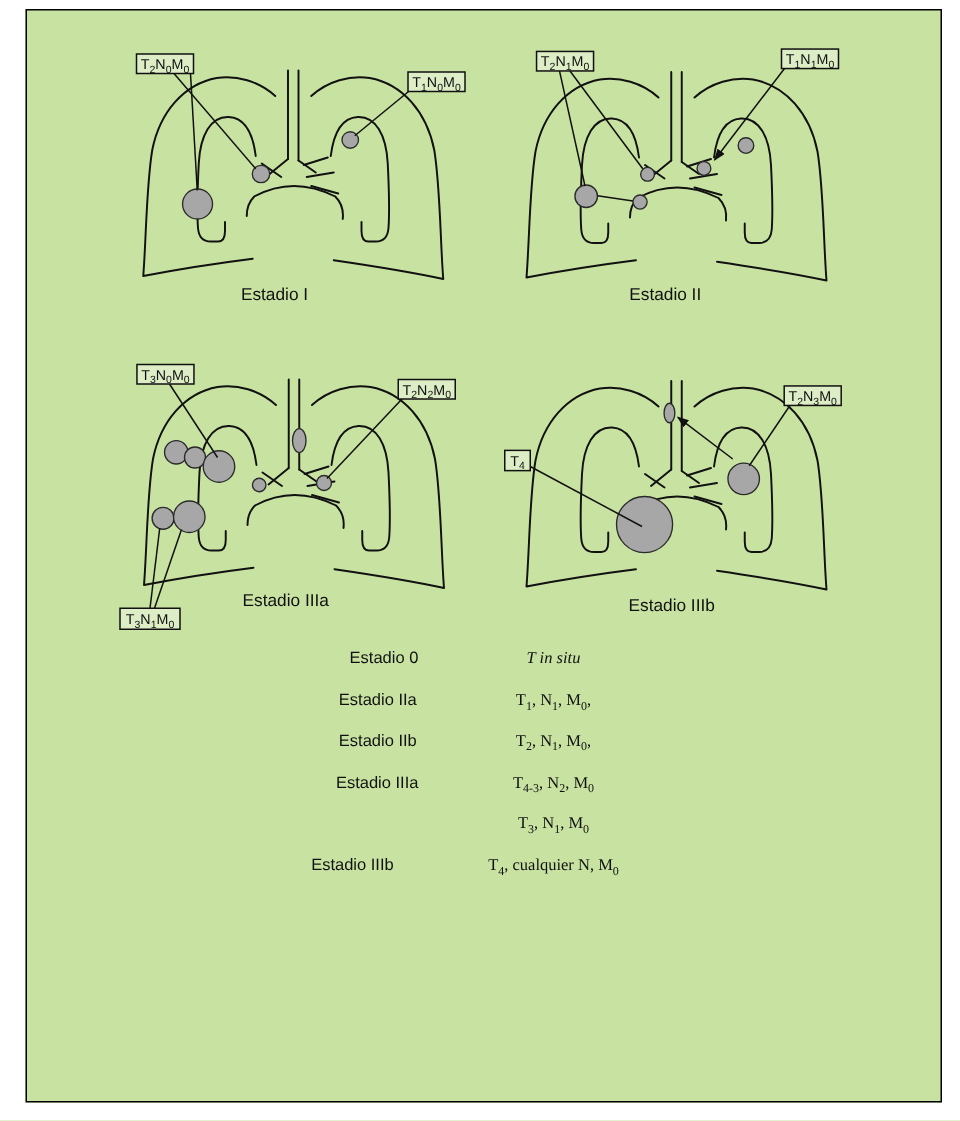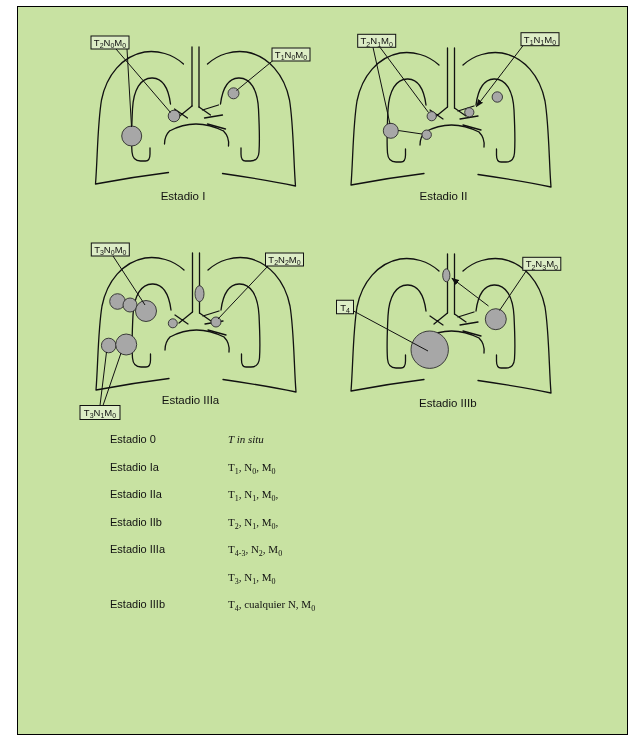--- a/index.html
+++ b/index.html
@@ -20,21 +20,21 @@
   }
   #diagram{
     position:absolute;left:0;top:0;width:640px;height:747px;
   }
   #diagram text{font-family:"Liberation Sans",sans-serif;fill:#111;}
   .lungart{stroke:#111;stroke-width:1.3;fill:none;stroke-linecap:round;stroke-linejoin:round;}
   .staging-table{
     position:absolute;left:110px;top:432px;width:400px;
     color:#111;
   }
-  .trow{display:flex;height:27.5px;align-items:flex-start;}
+  .trow{display:flex;height:27.5px;align-items:flex-start;justify-content:center;}
   .stage{width:118px;font-size:11px;line-height:14px;white-space:nowrap;}
   .tvalue{font-size:11px;line-height:14px;white-space:nowrap;font-family:Liberation Serif, serif;}
   .tvalue sub{font-size:8px;line-height:0;}
   .tvalue.italic{font-style:italic;}
 </style>
 </head>
 <body>
 
 <div class="canvas"></div>
 
@@ -148,24 +148,20 @@
       </g>
     </g>
 </svg>
 
 <div id="staging-table" class="staging-table">
     <div class="trow">
       <span class="stage">Estadio 0</span>
       <span class="tvalue italic">T in situ</span>
     </div>
     <div class="trow">
-      <span class="stage">Estadio Ia</span>
-      <span class="tvalue">T<sub>1</sub>, N<sub>0</sub>, M<sub>0</sub></span>
-    </div>
-    <div class="trow">
       <span class="stage">Estadio IIa</span>
       <span class="tvalue">T<sub>1</sub>, N<sub>1</sub>, M<sub>0</sub>,</span>
     </div>
     <div class="trow">
       <span class="stage">Estadio IIb</span>
       <span class="tvalue">T<sub>2</sub>, N<sub>1</sub>, M<sub>0</sub>,</span>
     </div>
     <div class="trow">
       <span class="stage">Estadio IIIa</span>
       <span class="tvalue">T<sub>4-3</sub>, N<sub>2</sub>, M<sub>0</sub></span>

